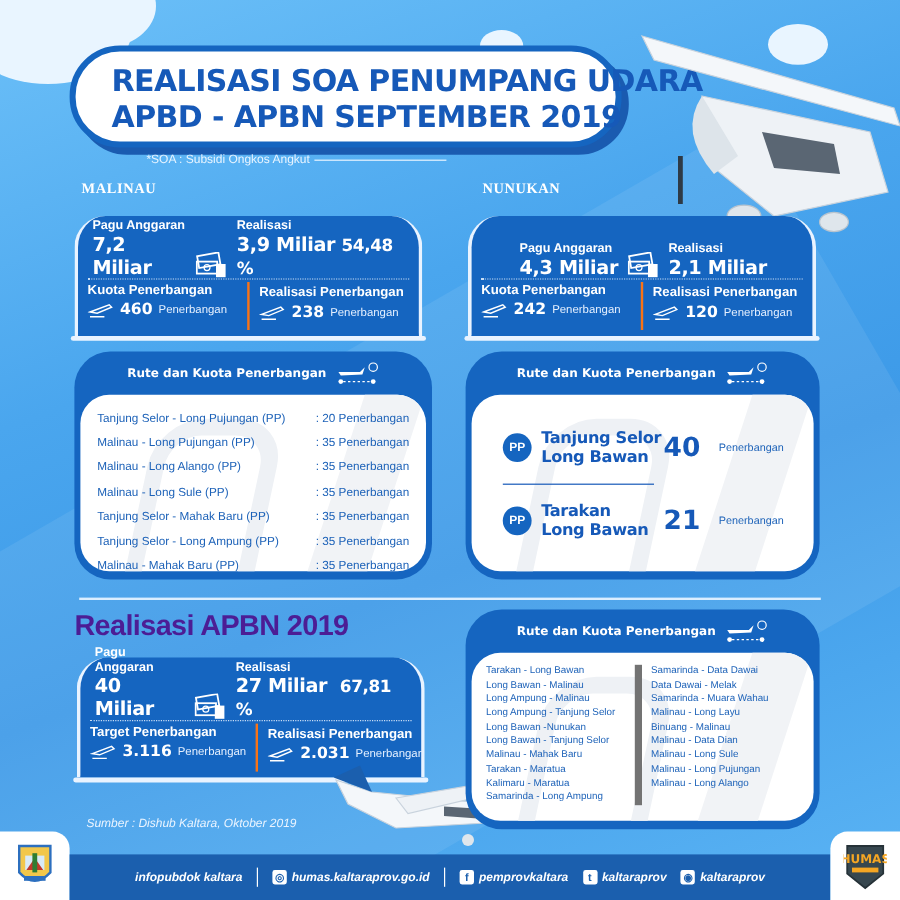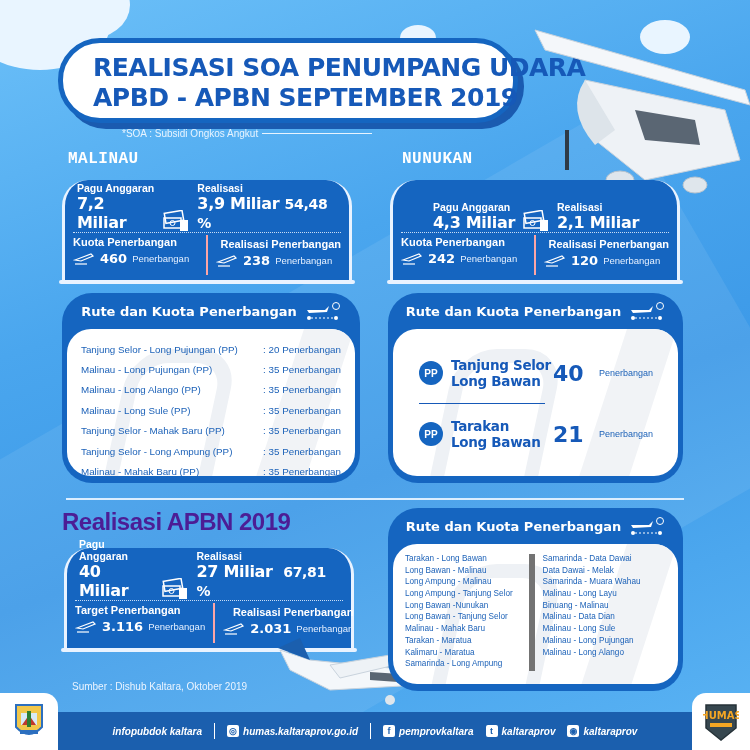--- a/index.html
+++ b/index.html
@@ -30,54 +30,54 @@
   .soa-note {
     position: absolute; left: 122px; top: 128px; font-size: 10px; color: #e8f4ff;
     display: flex; align-items: center; gap: 4px;
   }
   .soa-note .line { width: 110px; height: 1px; background: #e8f4ff; }
   
   .plane-top { position: absolute; left: 525px; top: 20px; width: 230px; height: 175px; }
   .plane-bottom { position: absolute; left: 270px; top: 630px; width: 160px; height: 80px; }
 
   .region-title {
-    position: absolute; font-family: Liberation Mono, monospace; font-weight: 700;
-    color: #fff; font-size: 16px; letter-spacing: 0.5px;
+    position: absolute; font-family: Liberation Serif, serif; font-weight: 700;
+    color: #fff; font-size: 12px; letter-spacing: 0.5px;
   }
   
   .stat-card {
     position: absolute; background: #1565c0; border-radius: 26px 26px 0 0;
     color: #fff; border-left: 3px solid #e9f3ff; border-right: 3px solid #e9f3ff;
   }
   .stat-card::after {
     content: ""; position: absolute; left: -6px; right: -6px; bottom: -4px; height: 4px;
     background: #e9f3ff; border-radius: 2px;
   }
   .stat-top { display: flex; align-items: flex-end; height: 52px; padding: 0 10px 0 12px; }
   .stat-block { display: flex; flex-direction: column; }
   .stat-label { font-size: 10.5px; font-weight: 700; }
   .stat-value { font-size: 16px; font-weight: 700; font-family: "DejaVu Sans", sans-serif; letter-spacing: -0.3px; }
   .money-icon { width: 26px; height: 22px; margin: 6px 8px 0 8px; flex: none; }
   .dotted { border-top: 1px dotted #c8ddf5; margin: 0 8px; }
   .stat-bottom { display: flex; height: 46px; }
   .stat-half { flex: 1; padding: 3px 8px 0 8px; }
-  .stat-half + .stat-half { border-left: 2px solid #fca5a5; margin: 2px 0 4px 0; text-align: right; }
+  .stat-half + .stat-half { border-left: 2px solid #f97316; margin: 2px 0 4px 0; }
   .stat-half .lbl { font-size: 11px; font-weight: 700; white-space: nowrap; }
   .stat-half .row { display: flex; align-items: center; gap: 5px; margin-top: 2px; }
   .stat-half .num { font-size: 13px; font-weight: 700; font-family: "DejaVu Sans", sans-serif; }
   .stat-half .unit { font-size: 9.5px; color: #e5f0ff; }
   .plane-icon { width: 22px; height: 16px; flex: none; }
 
   
   .route-card {
     position: absolute; background: #1565c0; border-radius: 30px; padding: 0 5px 5px 5px;
   }
   .route-head {
     height: 36px; display: flex; align-items: center; justify-content: center; gap: 8px;
-    color: #fff; font-weight: 700; font-size: 13px; font-family: "DejaVu Sans", sans-serif;
+    color: #fff; font-weight: 700; font-size: 10px; font-family: "DejaVu Sans", sans-serif;
   }
   .route-icon { width: 36px; height: 22px; }
   .route-body {
     background: #fff; border-radius: 24px; position: relative; overflow: hidden;
   }
   .route-body::before {
     content: ""; position: absolute; left: 40px; top: 20px; width: 80px; height: 200px;
     border: 14px solid #eef1f5; border-radius: 40px 40px 0 0; transform: skewX(-12deg);
   }
   .route-body::after {
@@ -103,21 +103,21 @@
 
   .apbn-title {
     position: absolute; left: 62px; top: 508px; color: #4c1d95; font-weight: 700;
     font-family: Liberation Sans, sans-serif; font-size: 24px; letter-spacing: -0.5px;
   }
   .two-col { position: relative; z-index: 1; display: flex; padding: 10px 12px; }
   .two-col .col { flex: 1; }
   .two-col .col + .col { border-left: 6px solid #737373; padding-left: 8px; }
   .two-col .r { font-size: 8.2px; color: #1d62b8; height: 11.7px; white-space: nowrap; }
 
-  .source { position: absolute; left: 72px; top: 681px; font-size: 10px; color: #eaf4ff; }
+  .source { position: absolute; left: 72px; top: 681px; font-size: 10px; color: #eaf4ff; font-style: italic; }
   .footer-bar {
     position: absolute; left: 58px; top: 712px; width: 634px; height: 38px; background: #1b5fae;
     display: flex; align-items: center; justify-content: center; gap: 12px;
   }
   .footer-item { display: flex; align-items: center; gap: 4px; color: #fff; font-style: italic; font-weight: 700; font-size: 10px; }
   .footer-sep { width: 1px; height: 16px; background: #fff; }
   .f-icon { width: 12px; height: 12px; background: #fff; border-radius: 2px; color: #1b5fae; font-size: 9px; font-style: normal; display: flex; align-items: center; justify-content: center; font-weight: 700; }
   .logo-left {
     position: absolute; left: 0; top: 693px; width: 58px; height: 57px; background: #fff; border-top-right-radius: 14px;
     display: flex; align-items: center; justify-content: center;

